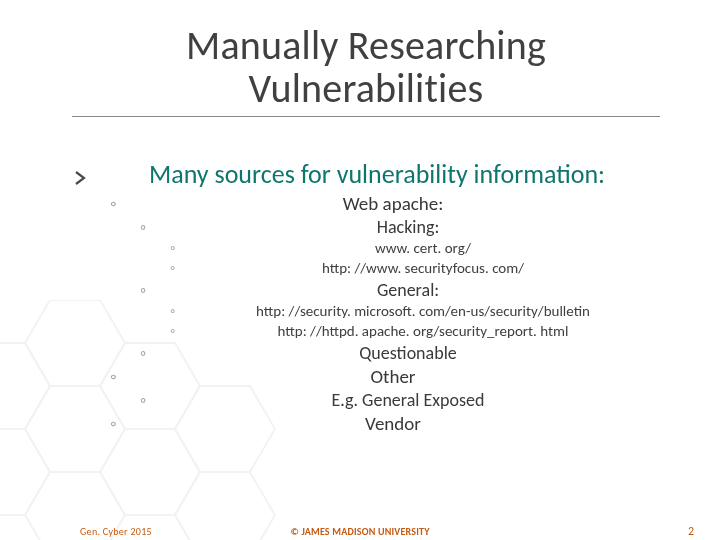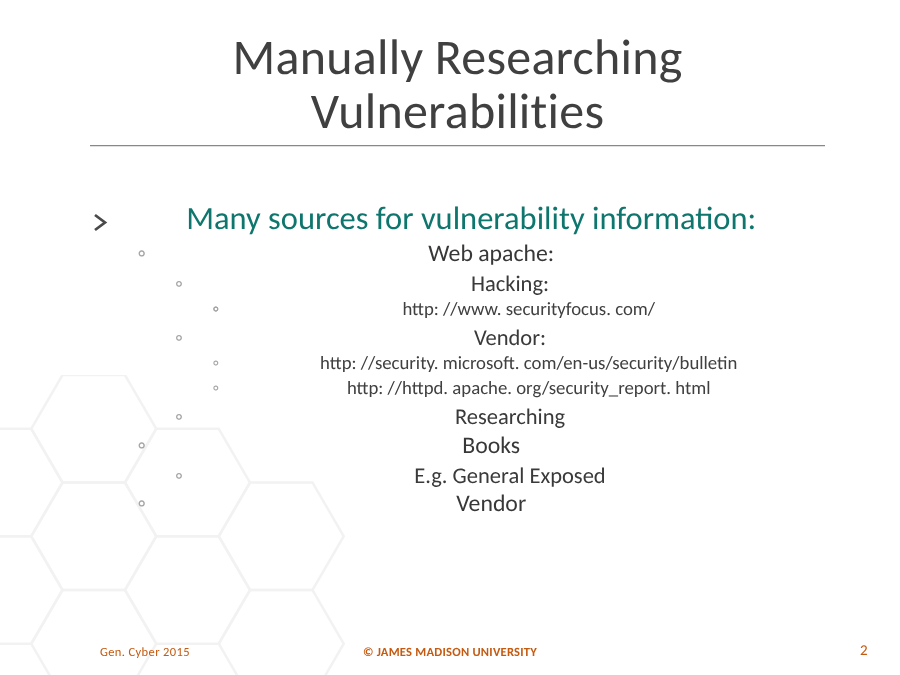--- a/index.html
+++ b/index.html
@@ -19,21 +19,21 @@
   .lvl1 { font-size: 26px; font-weight: 400; color: #0f766e; margin-bottom: 2px; padding-left: 22px; position: relative; }
   .lvl1 .arrow { position: absolute; left: 0; top: 4px; width: 18px; height: 18px; }
   .lvl2 { font-size: 19px; color: #383838; padding-left: 54px; position: relative; line-height: 1.25; }
   .lvl3 { font-size: 18px; color: #3a3a3a; padding-left: 84px; position: relative; line-height: 1.3; }
   .lvl4 { font-size: 15px; color: #404040; padding-left: 114px; position: relative; line-height: 1.32; }
   .bul { position: absolute; left: 0.4em; color: #a5a5a5; }
   .lvl2 .bul { left: 38px; }
   .lvl3 .bul { left: 68px; }
   .lvl4 .bul { left: 98px; }
 
-  .footer { position: absolute; left: 0; right: 0; bottom: 12px; height: 18px; }
+  .footer { position: absolute; left: 0; right: 0; bottom: 2px; height: 18px; }
   .footer-left { position: absolute; left: 80px; bottom: 0; font-size: 10px; color: #c55a11; letter-spacing: 0.3px; }
   .footer-center { position: absolute; left: 50%; transform: translateX(-50%); bottom: 0; font-size: 10px; color: #c55a11; letter-spacing: 0.2px; font-weight: 600; }
   .footer-right { position: absolute; right: 26px; bottom: 0; font-size: 12px; color: #c55a11; }
 </style>
 </head>
 <body>
 
 <div class="slide">
 
   <div class="hexbg">
@@ -65,30 +65,30 @@
             <polyline points="4,3 12,9 4,15" fill="none" stroke="#4a4a4a" stroke-width="2.2"></polyline>
             <polyline points="8,3 16,9 8,15" fill="none" stroke="#4a4a4a" stroke-width="2.2" opacity="0"></polyline>
           </svg>
       </span>
       <span>Many sources for vulnerability information:</span>
     </div>
 
     <div class="lvl2"><span class="bul">◦</span><span>Web apache:</span></div>
 
     <div class="lvl3"><span class="bul">◦</span><span>Hacking:</span></div>
-    <div class="lvl4"><span class="bul">◦</span></div>
+    <div class="lvl4"><span class="bul">◦</span><span>www. cert. org/</span></div>
     <div class="lvl4"><span class="bul">◦</span><span>http: //www. securityfocus. com/</span></div>
 
-    <div class="lvl3"><span class="bul">◦</span><span>Vendor:</span></div>
+    <div class="lvl3"><span class="bul">◦</span><span>General:</span></div>
     <div class="lvl4"><span class="bul">◦</span><span>http: //security. microsoft. com/en-us/security/bulletin</span></div>
     <div class="lvl4"><span class="bul">◦</span><span>http: //httpd. apache. org/security_report. html</span></div>
 
-    <div class="lvl3"><span class="bul">◦</span><span>Researching</span></div>
+    <div class="lvl3"><span class="bul">◦</span><span>Questionable</span></div>
 
-    <div class="lvl2"><span class="bul">◦</span><span>Books</span></div>
+    <div class="lvl2"><span class="bul">◦</span><span>Other</span></div>
     <div class="lvl3"><span class="bul">◦</span><span>E.g. General Exposed</span></div>
 
     <div class="lvl2"><span class="bul">◦</span><span>Vendor</span></div>
 
   </div>
 
   <div class="footer">
     <div class="footer-left">Gen. Cyber 2015</div>
     <div class="footer-center">© JAMES MADISON UNIVERSITY</div>
     <div class="footer-right">2</div>

